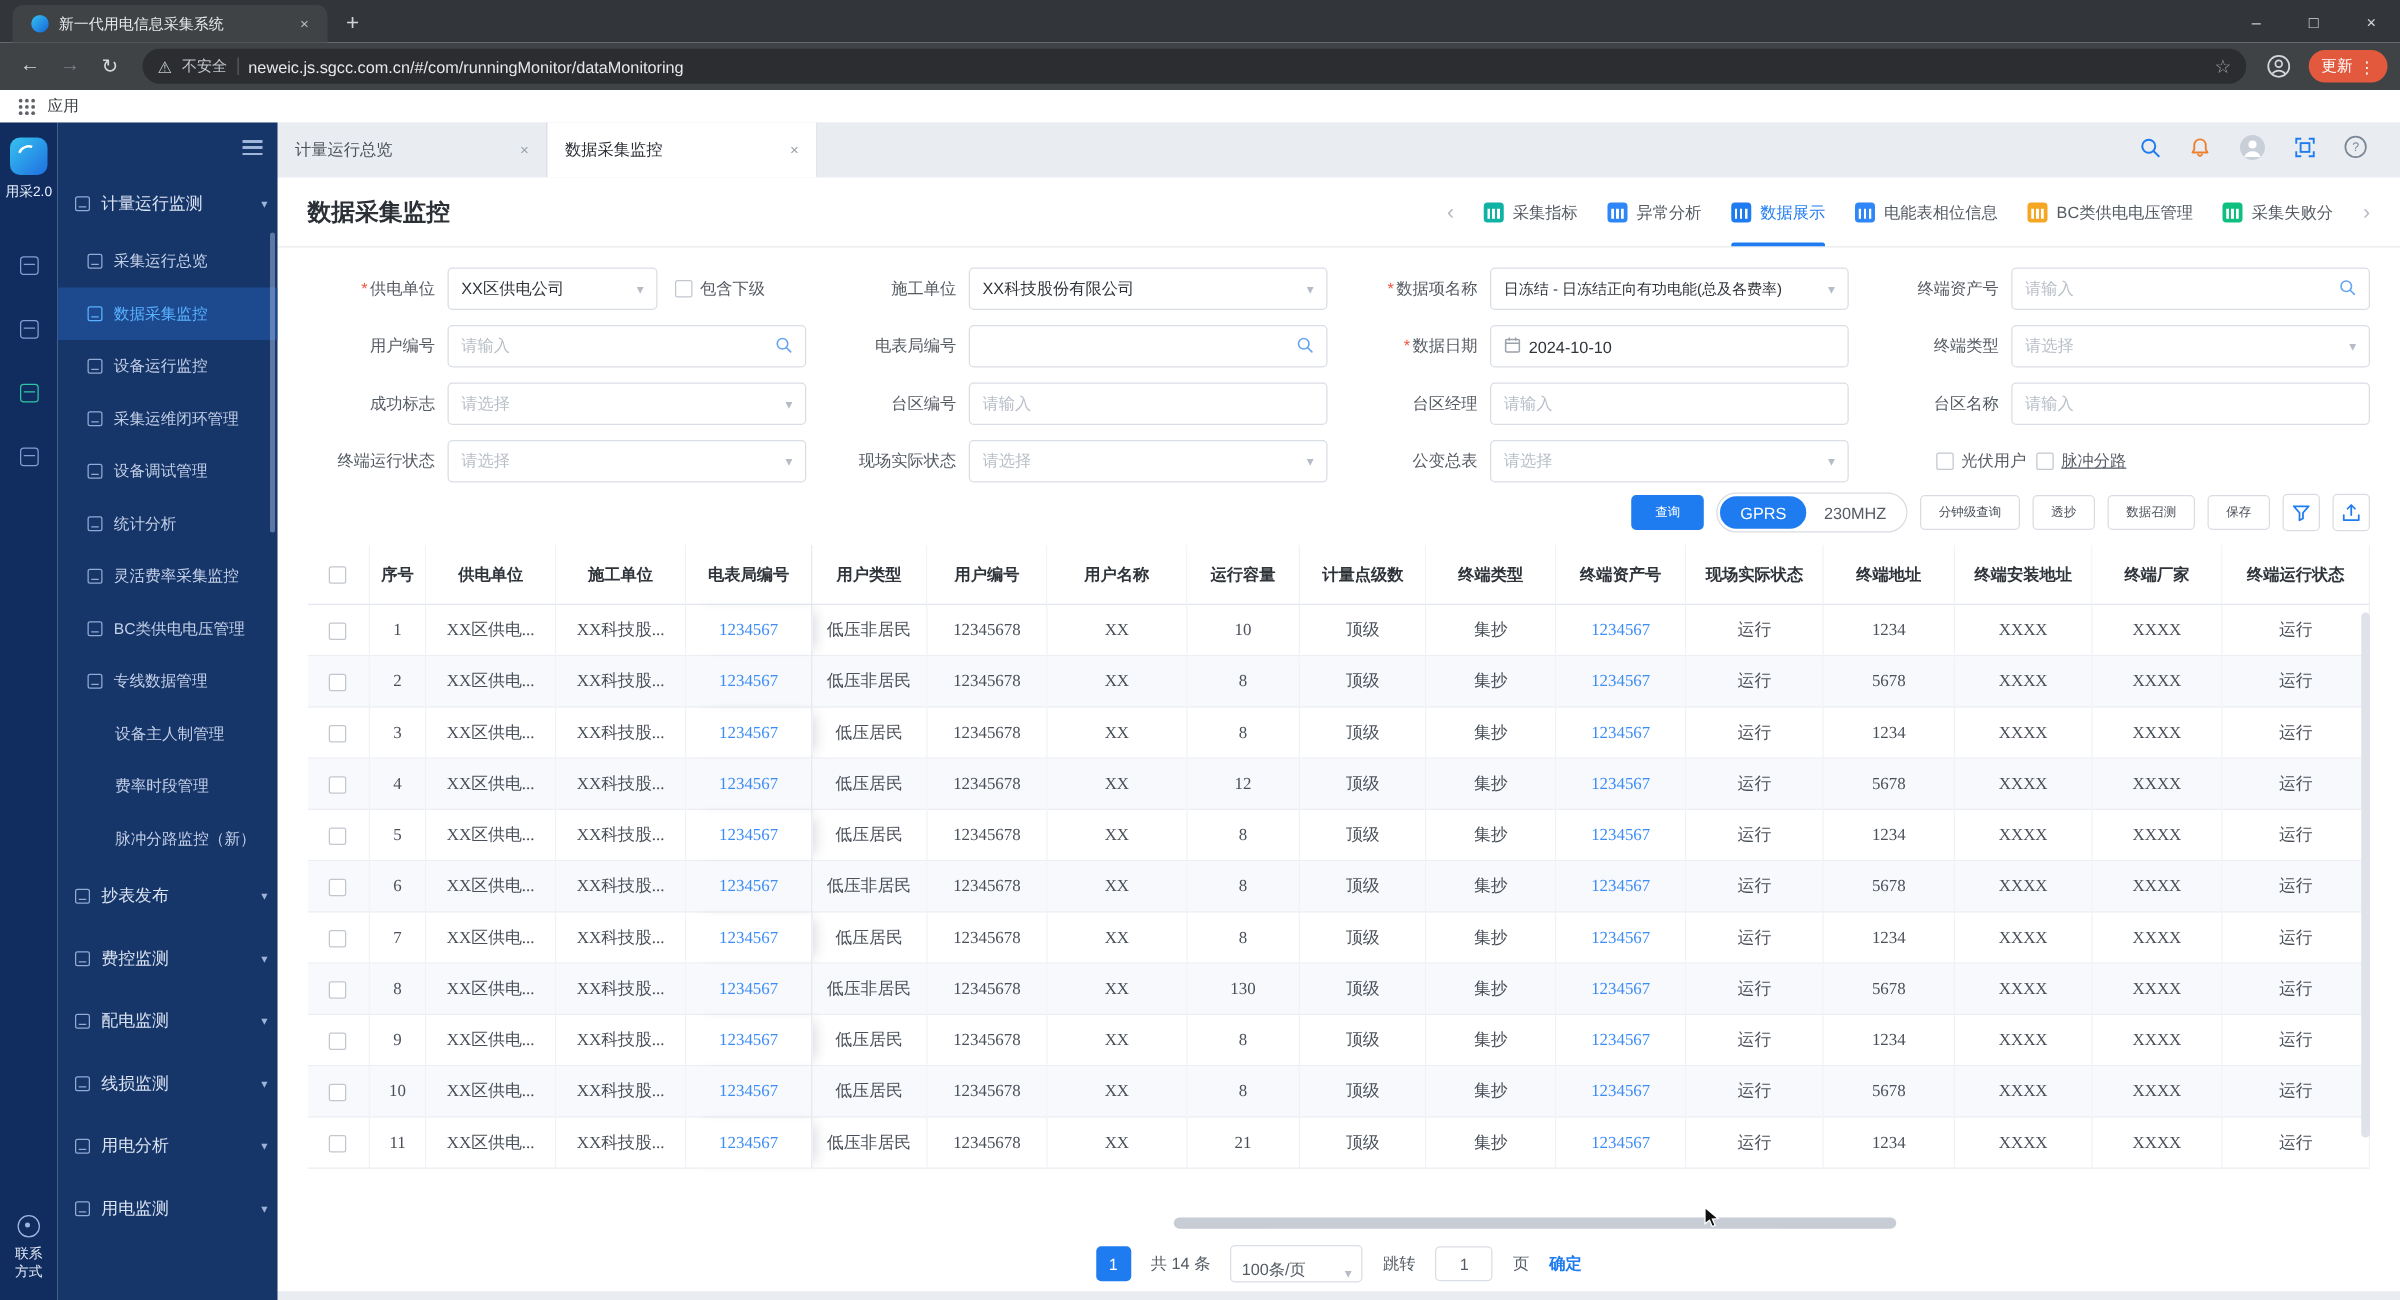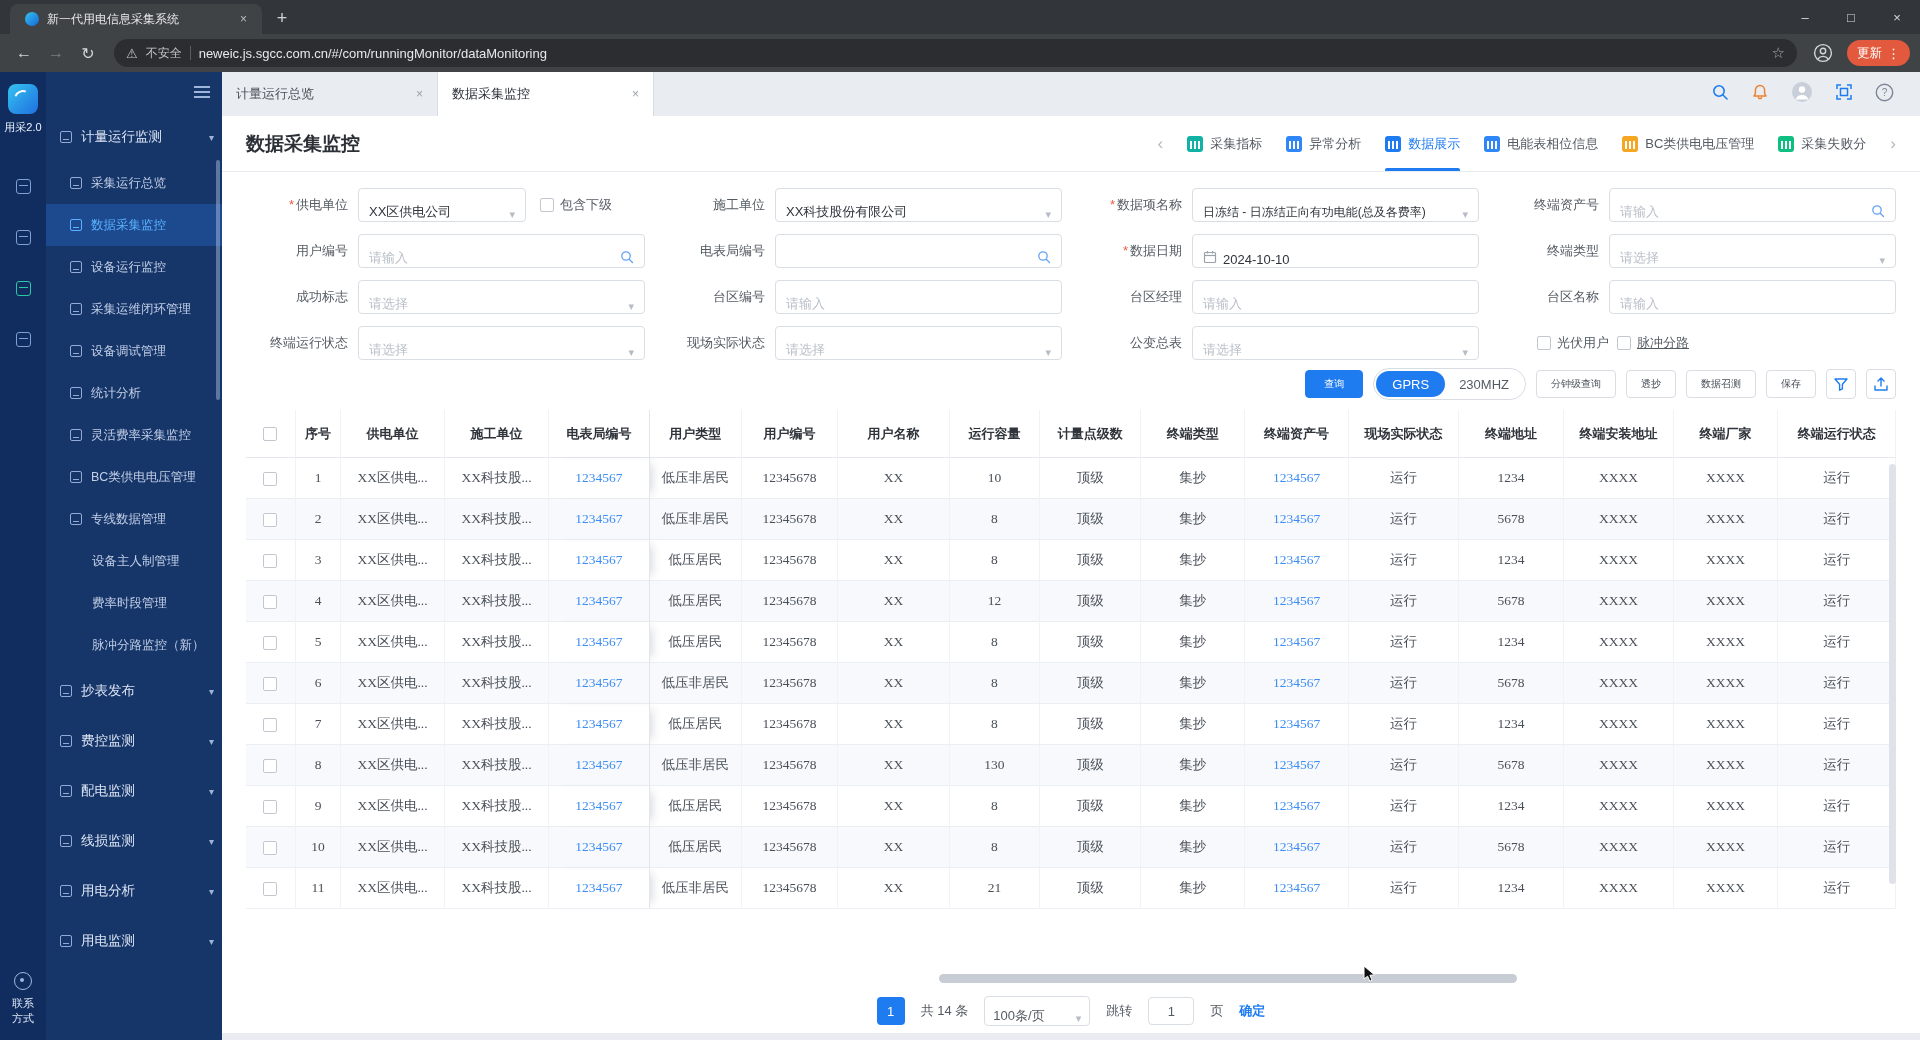--- a/index.html
+++ b/index.html
@@ -85,21 +85,21 @@
   .ntab-ic { width:16px; height:16px; border-radius:3px; position:relative; flex:none; }
   .ntab-ic::after { content:""; position:absolute; left:3px; right:3px; bottom:3px; height:8px;
     background:linear-gradient(to right,#fff 0 2px,transparent 2px 4px,#fff 4px 6px,transparent 6px 8px,#fff 8px 10px); }
 
   
   .filters { padding:16px 24px 6px; display:grid; grid-template-columns:repeat(4,1fr); gap:12px 18px; flex:none; }
   .f-cell { display:flex; align-items:center; height:34px; min-width:0; }
   .f-label { width:112px; flex:none; text-align:right; padding-right:10px; font-size:13px; color:#555b63; white-space:nowrap; }
   .f-label.empty { width:40px; }
   .req { color:#f25643; font-style:normal; margin-right:2px; }
-  .f-ctrl { flex:1; height:34px; border:1px solid #d9dde4; border-radius:4px; background:#fff; display:flex; align-items:flex-end; padding:0 10px; gap:6px; font-size:13px; color:#2f343b; min-width:0; }
+  .f-ctrl { flex:1; height:34px; border:1px solid #d9dde4; border-radius:4px; background:#fff; display:flex; align-items:center; padding:0 10px; gap:6px; font-size:13px; color:#2f343b; min-width:0; }
   .f-ctrl.narrow { flex:0 0 168px; }
   .f-ctrl .val { flex:1; white-space:nowrap; overflow:hidden; text-overflow:ellipsis; }
   .ph { color:#b9bfc8; }
   .caret { color:#b6bcc6; font-size:11px; flex:none; }
   .chk { margin-left:14px; display:flex; align-items:center; gap:6px; font-size:13px; color:#555b63; white-space:nowrap; }
   .chk + .chk { margin-left:8px;text-decoration:underline; }
   .cbx { width:14px; height:14px; border:1px solid #c2c7cf; border-radius:2px; background:#fff; flex:none; }
 
   
   .actions { display:flex; justify-content:flex-end; align-items:center; gap:10px; padding:2px 24px 10px; flex:none; }
@@ -168,20 +168,26 @@
             <circle cx="10" cy="10" r="8.4"></circle>
             <circle cx="10" cy="8" r="2.7"></circle>
             <path d="M4.8 16a6.5 6.5 0 0 1 10.4 0"></path>
           </svg>
       </span>
       <div class="update-pill">
         <span>更新</span>
         <span class="dots">⋮</span>
       </div>
     </div>
+    <div class="bookbar">
+      <span class="appsgrid-wrap">
+          <span class="appsgrid"></span>
+        </span>
+      <span class="bookmark-label">应用</span>
+    </div>
   </div>
 
   <div class="app">
 
     <aside class="sidebar">
       <div class="rail">
         <div class="logo"></div>
         <div class="logo-text">用采2.0</div>
         <div class="rail-ics">
           <span class="rail-ic"></span>
@@ -475,21 +481,21 @@
           </div>
           <div class="f-cell">
             <span class="f-label"><span>公变总表</span></span>
             <div class="f-ctrl">
               <span class="val ph">请选择</span>
                 <span class="caret">▾</span>
             </div>
           </div>
           <div class="f-cell">
             <span class="f-label empty"></span>
-            <label class="chk" style="margin-left:0;">
+            <label class="chk" style="margin-left:12px;">
                 <span class="cbx"></span>
                 <span>光伏用户</span>
               </label>
             <label class="chk">
                 <span class="cbx"></span>
                 <span>脉冲分路</span>
               </label>
           </div>
         </div>
 

